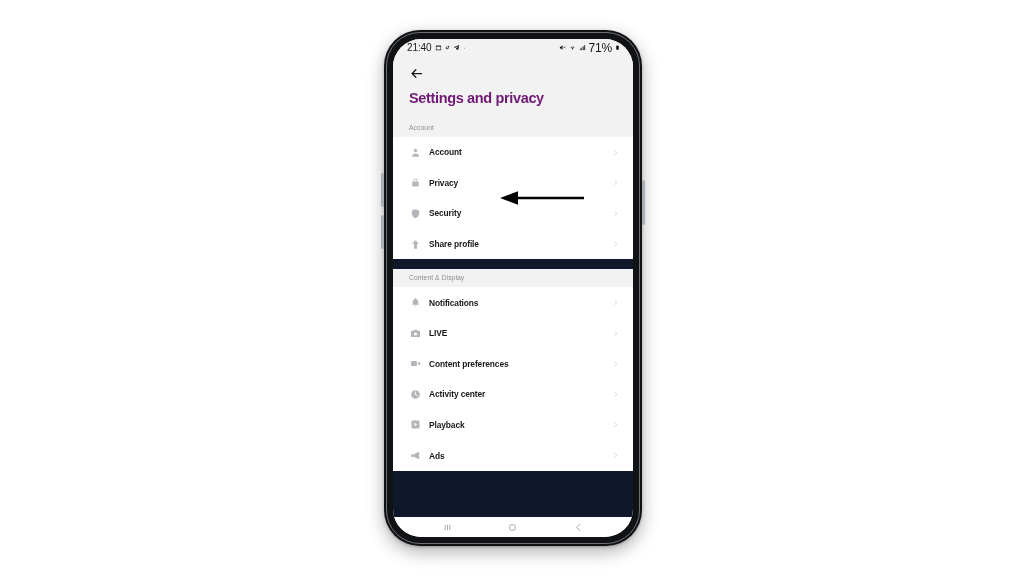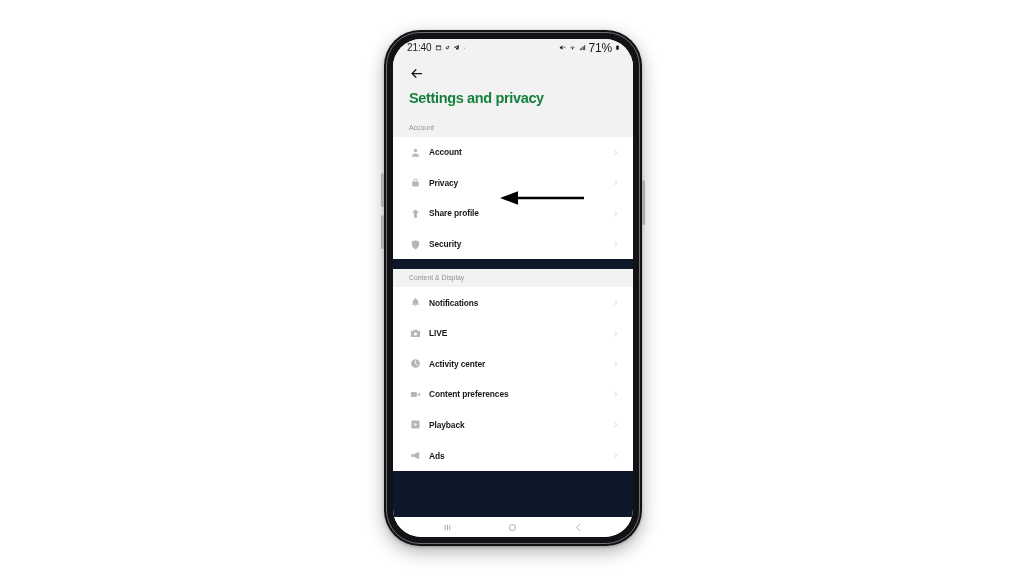--- a/index.html
+++ b/index.html
@@ -99,21 +99,21 @@
   #back-btn {
     width: 18px;
     height: 18px;
     display: flex;
     align-items: center;
     cursor: pointer;
   }
   #page-title {
     font-size: 14.5px;
     font-weight: 700;
-    color: #15803d;
+    color: #701a75;
     letter-spacing: -0.35px;
     margin-top: 9px;
     margin-bottom: 12px;
     line-height: 1.1;
   }
 
   
   #list-body {
     flex: 1 1 auto;
     background: #0f172a;
@@ -295,38 +295,38 @@
           <span class="row-chevron">
             <svg width="7" height="7" viewBox="0 0 24 24" fill="none" stroke="currentColor" stroke-width="3" stroke-linecap="round" stroke-linejoin="round">
                 <polyline points="9 5 17 12 9 19"></polyline>
               </svg>
           </span>
         </div>
 
         <div class="row">
           <span class="row-icon">
             <svg width="11" height="11" viewBox="0 0 24 24" fill="currentColor">
+              <path d="M12 2.5l8 3v6.2c0 4.9-3.3 9.2-8 10.8-4.7-1.6-8-5.9-8-10.8V5.5z"></path>
+            </svg>
+          </span>
+          <span class="row-label">Security</span>
+          <span class="row-chevron">
+            <svg width="7" height="7" viewBox="0 0 24 24" fill="none" stroke="currentColor" stroke-width="3" stroke-linecap="round" stroke-linejoin="round">
+                <polyline points="9 5 17 12 9 19"></polyline>
+              </svg>
+          </span>
+        </div>
+
+        <div class="row">
+          <span class="row-icon">
+            <svg width="11" height="11" viewBox="0 0 24 24" fill="currentColor">
               <path d="M12 2.5l7.5 8h-4.2v11h-6.6v-11H4.5z"></path>
             </svg>
           </span>
           <span class="row-label">Share profile</span>
-          <span class="row-chevron">
-            <svg width="7" height="7" viewBox="0 0 24 24" fill="none" stroke="currentColor" stroke-width="3" stroke-linecap="round" stroke-linejoin="round">
-                <polyline points="9 5 17 12 9 19"></polyline>
-              </svg>
-          </span>
-        </div>
-
-        <div class="row">
-          <span class="row-icon">
-            <svg width="11" height="11" viewBox="0 0 24 24" fill="currentColor">
-              <path d="M12 2.5l8 3v6.2c0 4.9-3.3 9.2-8 10.8-4.7-1.6-8-5.9-8-10.8V5.5z"></path>
-            </svg>
-          </span>
-          <span class="row-label">Security</span>
           <span class="row-chevron">
             <svg width="7" height="7" viewBox="0 0 24 24" fill="none" stroke="currentColor" stroke-width="3" stroke-linecap="round" stroke-linejoin="round">
                 <polyline points="9 5 17 12 9 19"></polyline>
               </svg>
           </span>
         </div>
 
         <div class="section-header" style="margin-top:10px;">Content &amp; Display</div>
 
         <div class="row">
@@ -355,40 +355,40 @@
           <span class="row-chevron">
             <svg width="7" height="7" viewBox="0 0 24 24" fill="none" stroke="currentColor" stroke-width="3" stroke-linecap="round" stroke-linejoin="round">
                 <polyline points="9 5 17 12 9 19"></polyline>
               </svg>
           </span>
         </div>
 
         <div class="row">
           <span class="row-icon">
             <svg width="11" height="11" viewBox="0 0 24 24" fill="currentColor">
+              <rect x="2" y="6.8" width="13" height="10.4" rx="2"></rect>
+              <path d="M16.4 11.2L22 7.8v8.4l-5.6-3.4z"></path>
+            </svg>
+          </span>
+          <span class="row-label">Content preferences</span>
+          <span class="row-chevron">
+            <svg width="7" height="7" viewBox="0 0 24 24" fill="none" stroke="currentColor" stroke-width="3" stroke-linecap="round" stroke-linejoin="round">
+                <polyline points="9 5 17 12 9 19"></polyline>
+              </svg>
+          </span>
+        </div>
+
+        <div class="row">
+          <span class="row-icon">
+            <svg width="11" height="11" viewBox="0 0 24 24" fill="currentColor">
               <circle cx="12" cy="12" r="9.5"></circle>
               <path d="M12 6.4v6l3.8 2.3" stroke="#ffffff" stroke-width="1.9" fill="none" stroke-linecap="round"></path>
             </svg>
           </span>
           <span class="row-label">Activity center</span>
-          <span class="row-chevron">
-            <svg width="7" height="7" viewBox="0 0 24 24" fill="none" stroke="currentColor" stroke-width="3" stroke-linecap="round" stroke-linejoin="round">
-                <polyline points="9 5 17 12 9 19"></polyline>
-              </svg>
-          </span>
-        </div>
-
-        <div class="row">
-          <span class="row-icon">
-            <svg width="11" height="11" viewBox="0 0 24 24" fill="currentColor">
-              <rect x="2" y="6.8" width="13" height="10.4" rx="2"></rect>
-              <path d="M16.4 11.2L22 7.8v8.4l-5.6-3.4z"></path>
-            </svg>
-          </span>
-          <span class="row-label">Content preferences</span>
           <span class="row-chevron">
             <svg width="7" height="7" viewBox="0 0 24 24" fill="none" stroke="currentColor" stroke-width="3" stroke-linecap="round" stroke-linejoin="round">
                 <polyline points="9 5 17 12 9 19"></polyline>
               </svg>
           </span>
         </div>
 
         <div class="row">
           <span class="row-icon">
             <svg width="11" height="11" viewBox="0 0 24 24" fill="currentColor">

